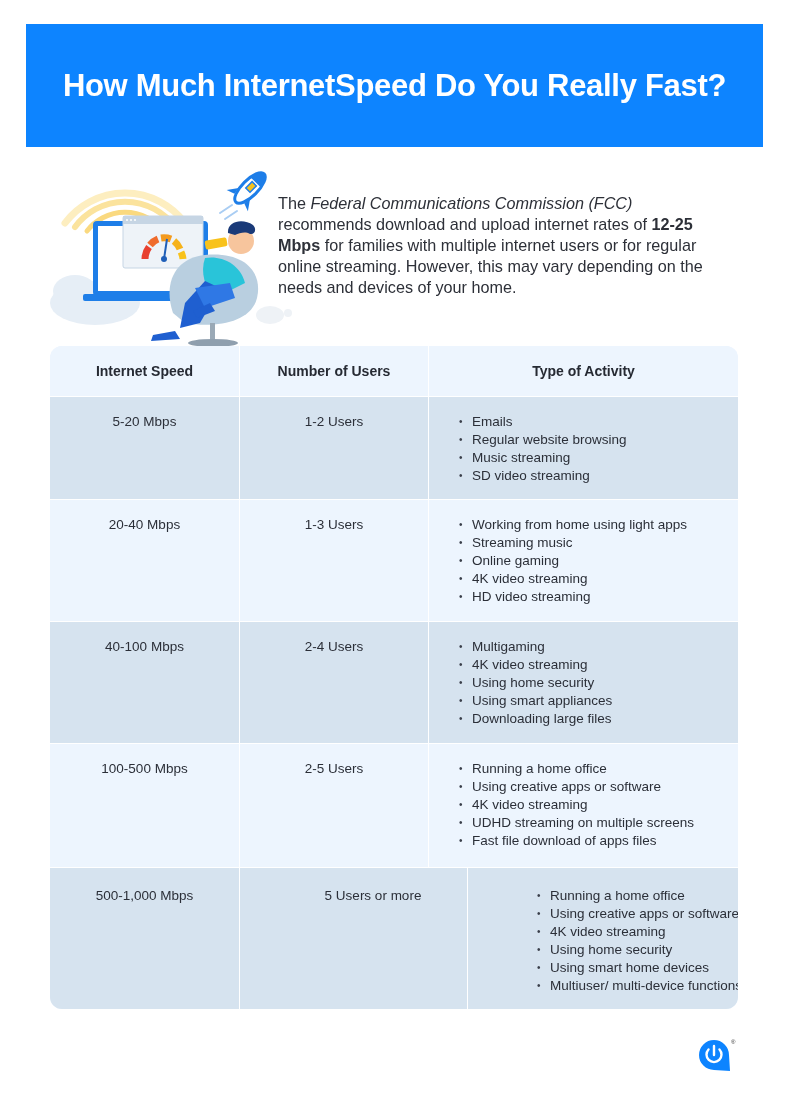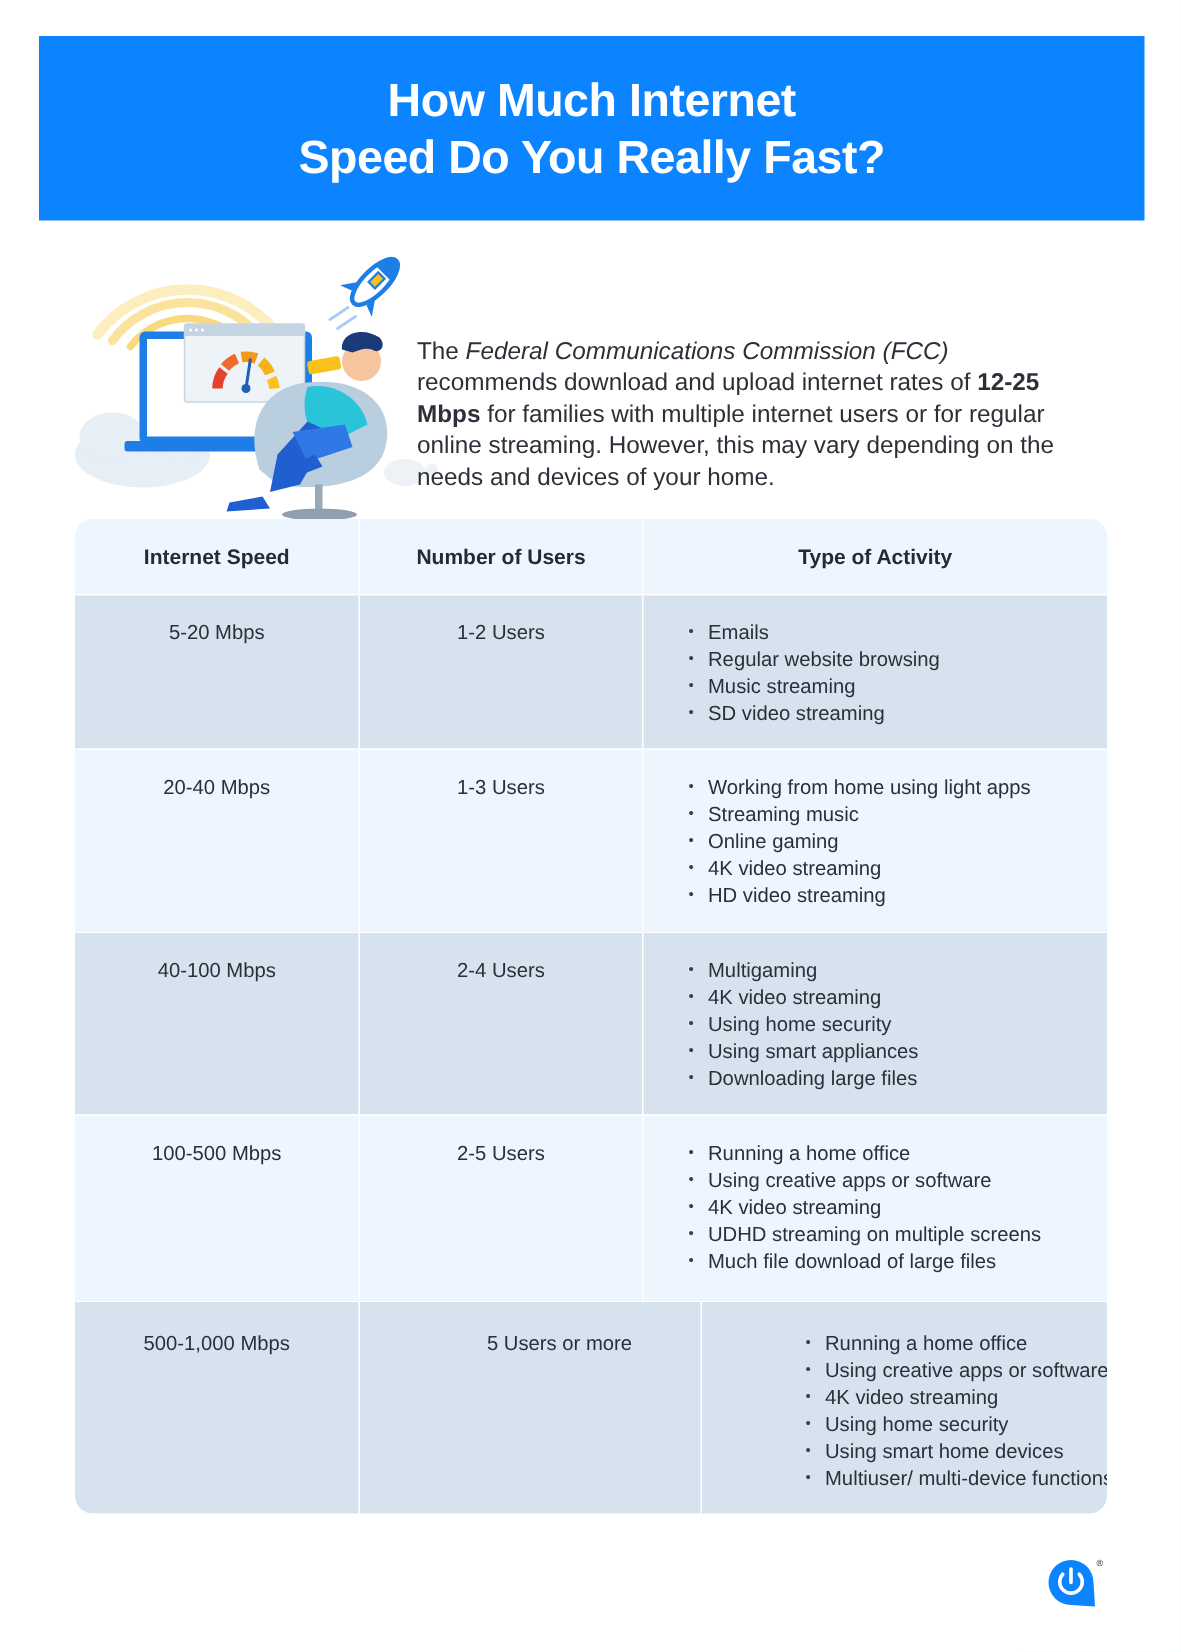--- a/index.html
+++ b/index.html
@@ -2,32 +2,32 @@
 <html><head>
   <meta charset="utf-8">
   <style>
     * { box-sizing: border-box; margin: 0; padding: 0; }
     html, body { width: 787px; height: 1101px; background: #ffffff; overflow: hidden; }
     body { position: relative; font-family: "Liberation Sans", sans-serif; color: #2b2f3a; }
 
     .banner {
       position: absolute; left: 26px; top: 24px; width: 737px; height: 123px;
       background: #0d84ff;
-      display: flex; flex-direction: column; align-items: center; justify-content: center;
+      display: flex; align-items: center; justify-content: center;
     }
     .banner .line {
       color: #ffffff; font-weight: bold; font-size: 31px; line-height: 38px;
       letter-spacing: -0.3px; text-align: center;
     }
 
     .illustration { position: absolute; left: 45px; top: 163px; width: 250px; height: 190px; }
 
     .intro {
       position: absolute; left: 278px; top: 193px; width: 450px;
-      font-size: 16.2px; line-height: 21px; color: #2d3038; margin-top: 31px;
+      font-size: 16.2px; line-height: 21px; color: #2d3038;
     }
     .intro .ital { font-style: italic; }
     .intro .bold { font-weight: bold; }
 
     .table {
       position: absolute; left: 50px; top: 346px; width: 688px; height: 663px;
       border-radius: 12px; overflow: hidden; background: #edf5fe;
     }
     .row { position: absolute; left: 0; width: 688px; display: flex; }
     .row.light { background: #edf5fe; }
@@ -200,21 +200,21 @@
       </div>
     <div class="cell c2">
         <div class="val">2-5 Users</div>
       </div>
     <div class="cell c3">
       <ul class="acts">
         <li>Running a home office</li>
         <li>Using creative apps or software</li>
         <li>4K video streaming</li>
         <li>UDHD streaming on multiple screens</li>
-        <li>Much file download of large files</li>
+        <li>Fast file download of apps files</li>
       </ul>
     </div>
   </div>
 
   <div class="row dark sep" style="top:521px; height:142px;gap:39px;">
     <div class="cell c1">
         <div class="val" style="top:20px;">500-1,000 Mbps</div>
       </div>
     <div class="cell c2">
         <div class="val" style="top:20px;">5 Users or more</div>

